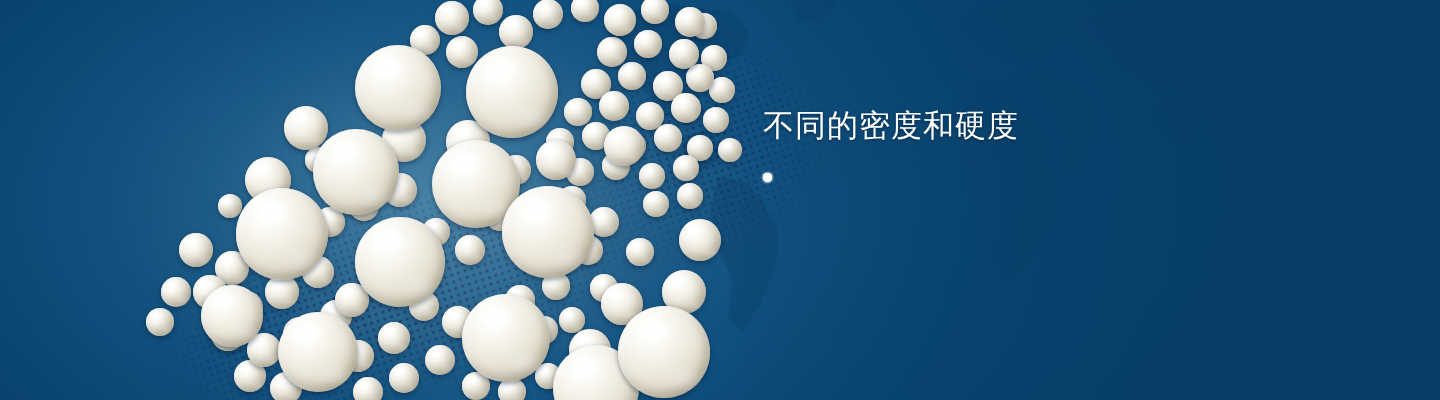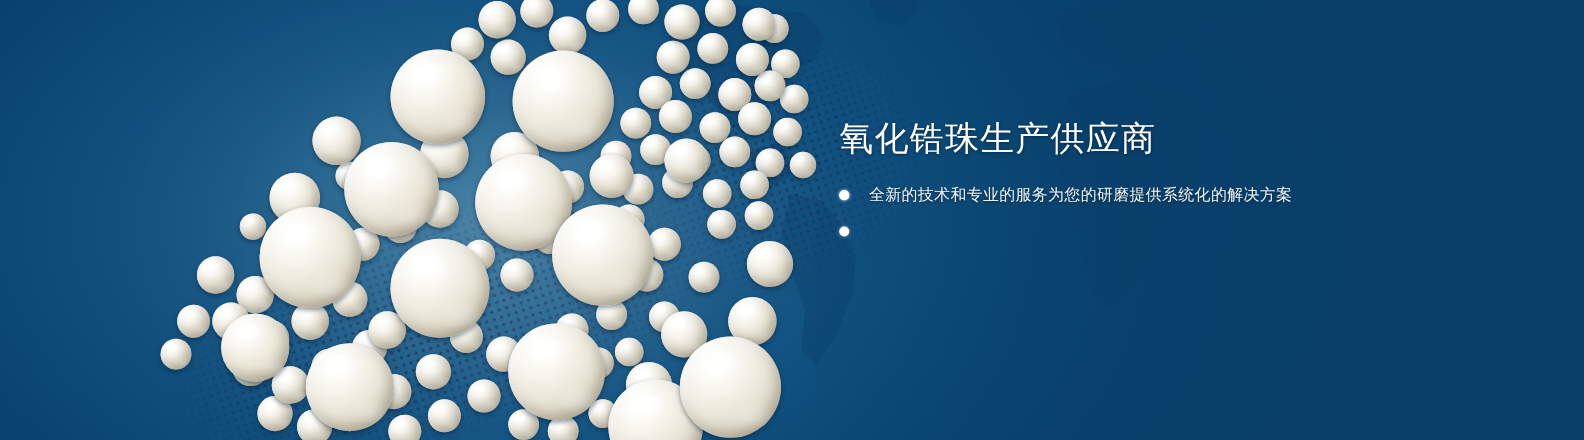--- a/index.html
+++ b/index.html
@@ -302,28 +302,27 @@
       <div class="bead" style="left:355px;top:217px;width:90px;height:90px;z-index:90;"></div>
       <div class="bead" style="left:502px;top:186px;width:92px;height:92px;z-index:92;"></div>
       <div class="bead" style="left:553px;top:345px;width:86px;height:86px;z-index:86;"></div>
       <div class="bead" style="left:618px;top:306px;width:92px;height:92px;z-index:92;"></div>
       <div class="bead" style="left:462px;top:294px;width:88px;height:88px;z-index:88;"></div>
       <div class="bead" style="left:278px;top:312px;width:80px;height:80px;z-index:80;"></div>
       <div class="bead" style="left:201px;top:285px;width:62px;height:62px;z-index:62;"></div>
     </div>
 
   <div id="copy">
-    <h1 class="headline">氧化锆珠生产供应商</h1>
+    <h1 class="headline">不同的密度和硬度</h1>
     <ul class="bullets">
       <li class="bullet">
         <span class="bullet-dot"></span>
       </li>
       <li class="bullet">
         <span class="bullet-dot"></span>
-        <span>全新的技术和专业的服务为您的研磨提供系统化的解决方案</span>
       </li>
       <li class="bullet">
         <span class="bullet-dot"></span>
       </li>
     </ul>
   </div>
 
 </div>
 
 </body></html>

